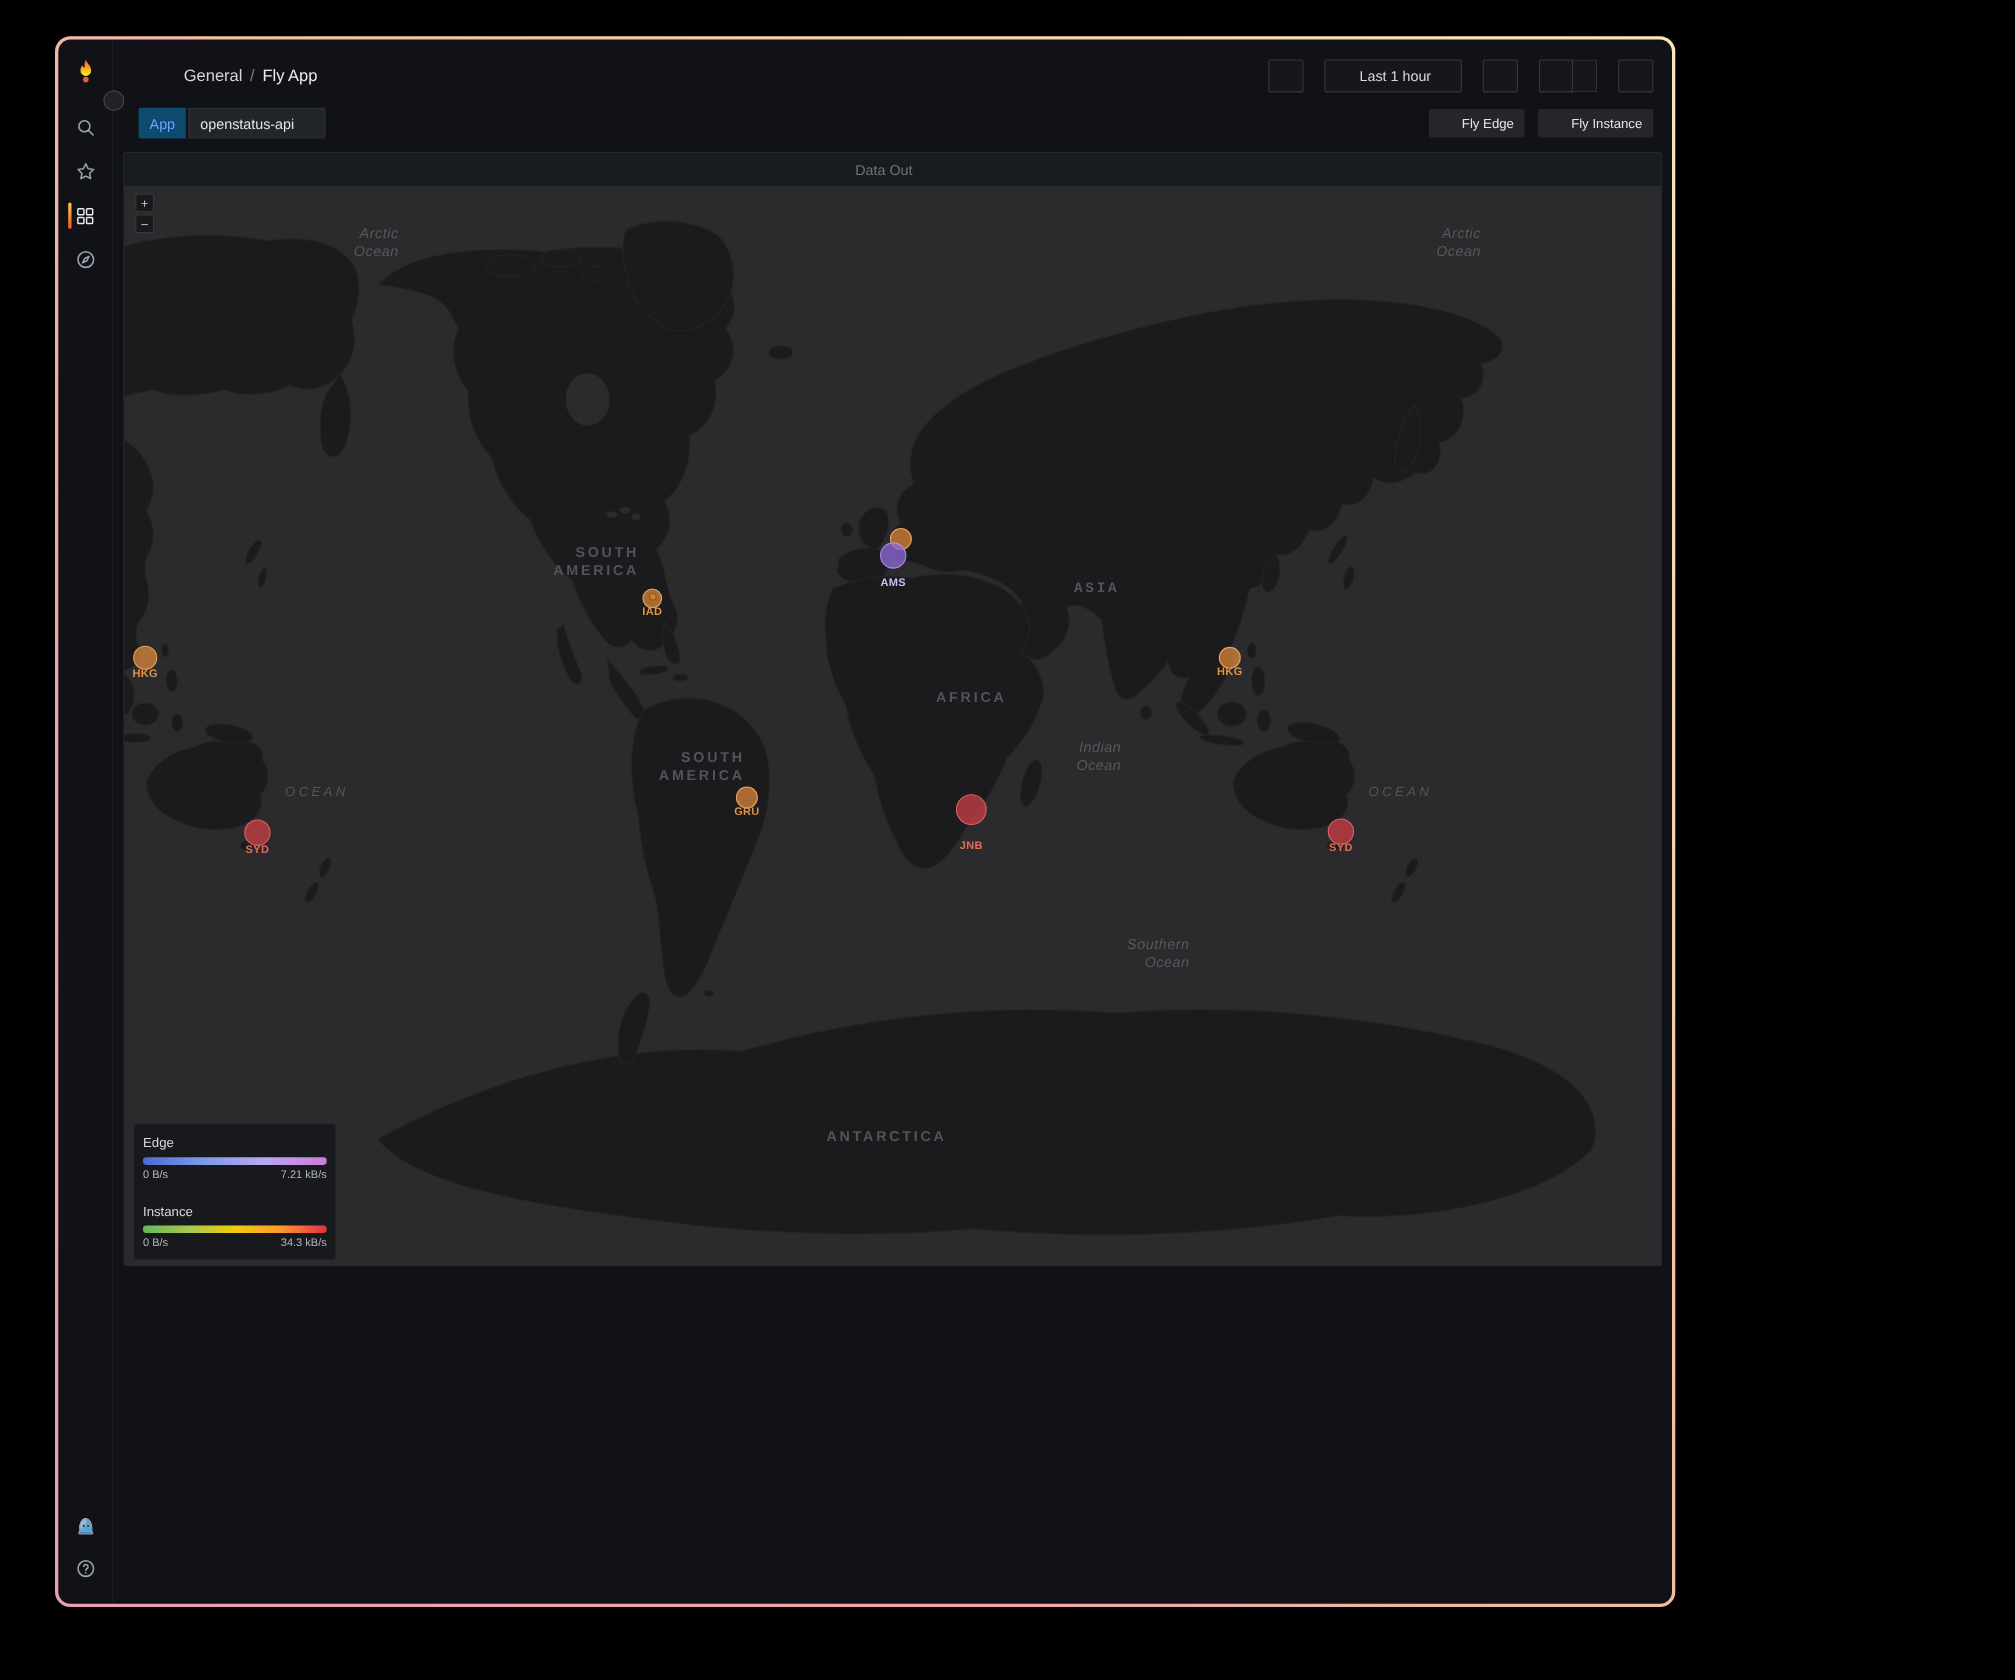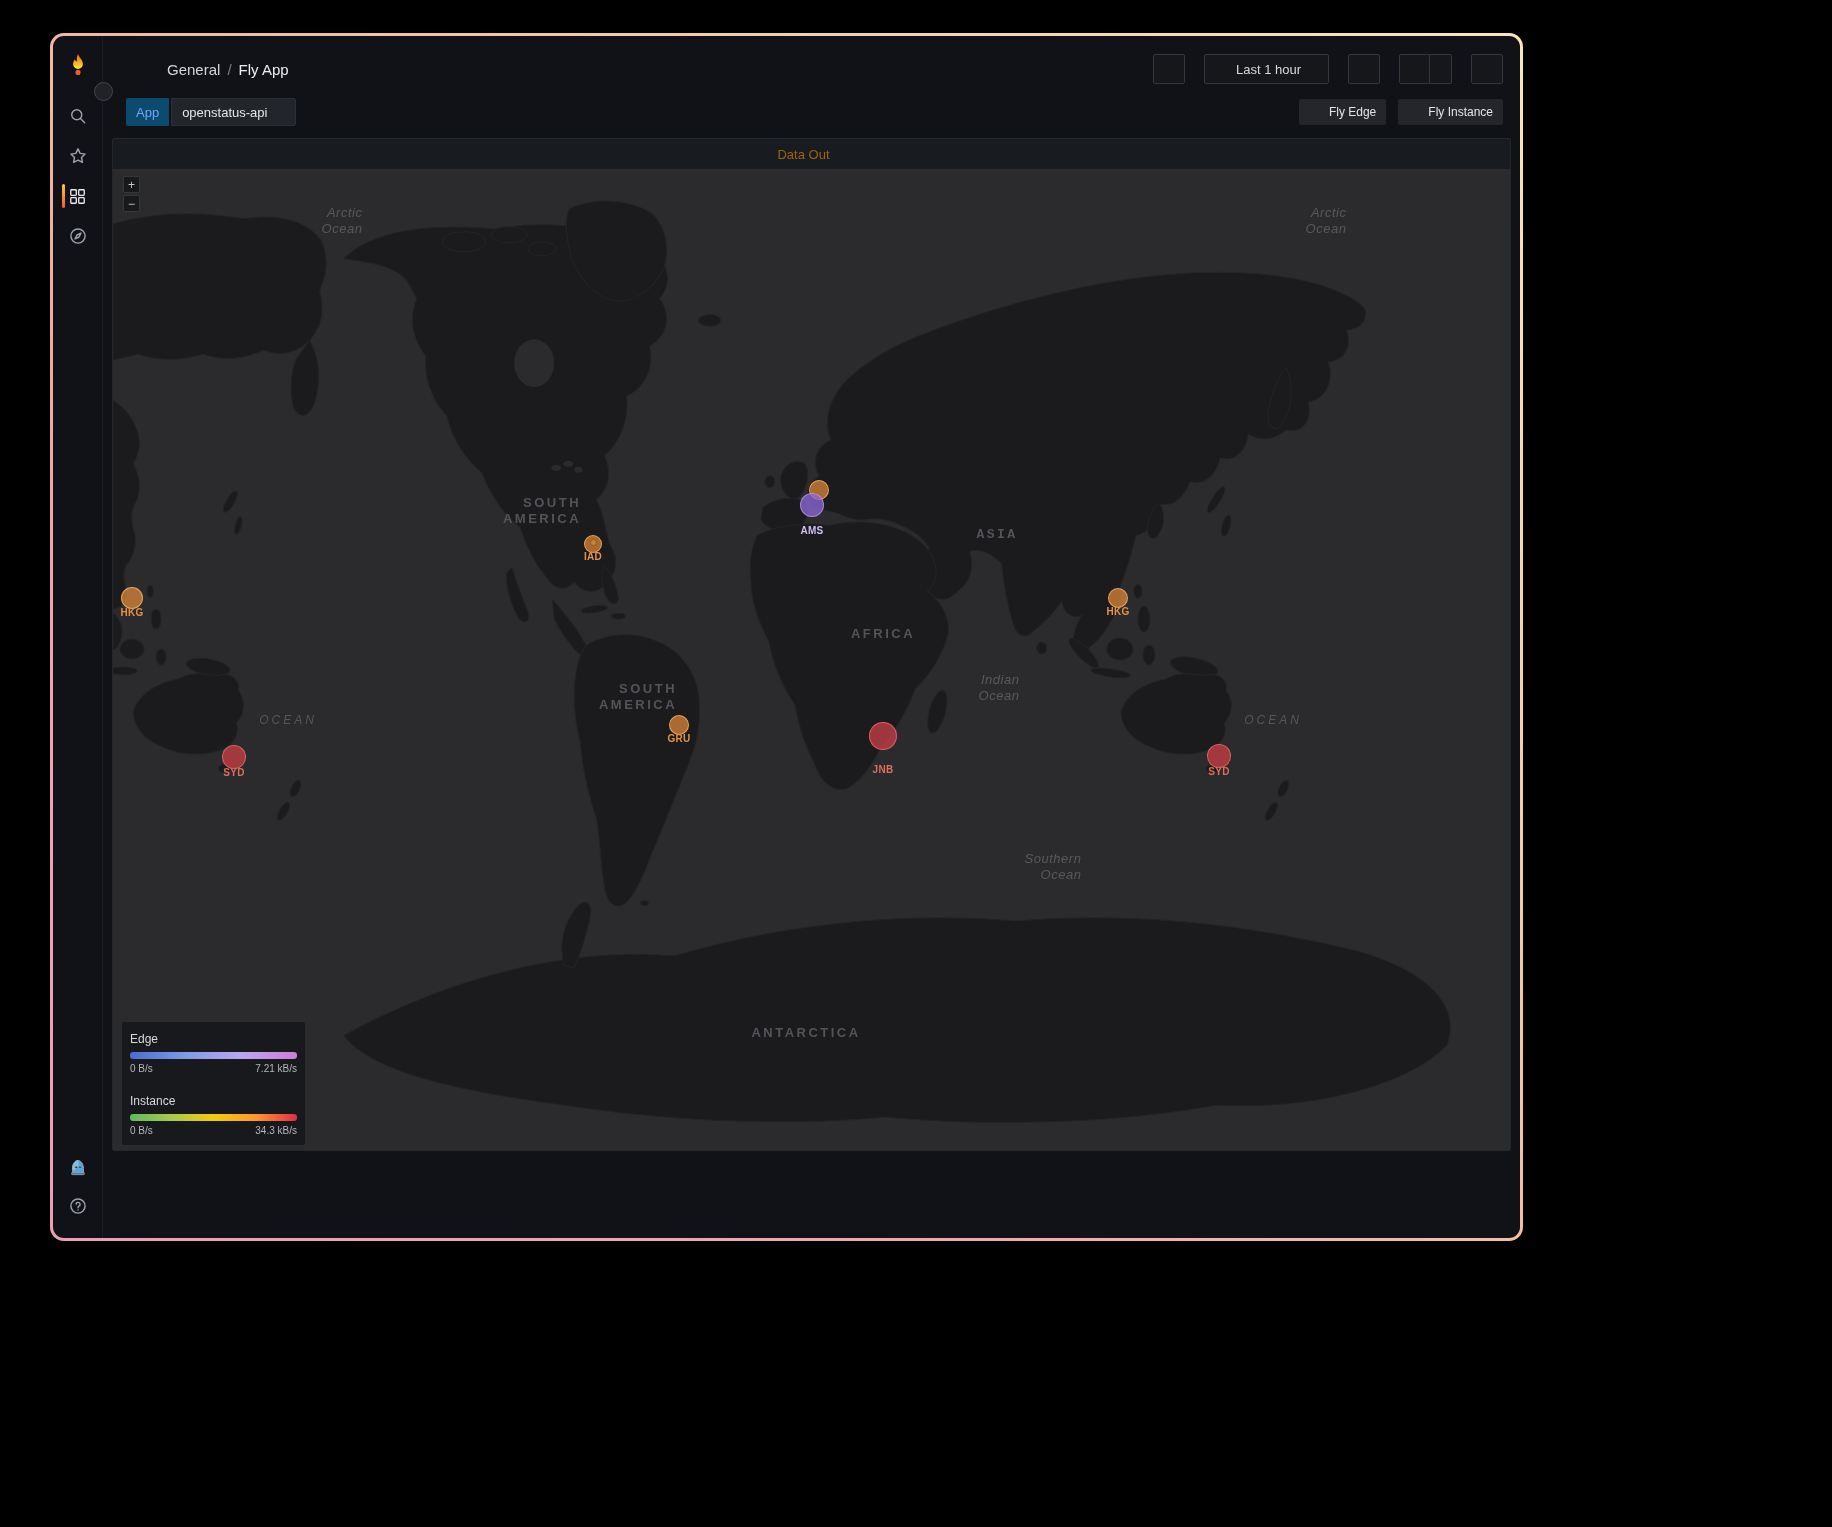--- a/index.html
+++ b/index.html
@@ -1,18 +1,18 @@
 <!DOCTYPE html>
 <html><head>
 <meta charset="utf-8">
 <style>
   html,body{margin:0;padding:0;background:#000;}
   body{width:1832px;height:1527px;position:relative;overflow:hidden;
        font-family:"Liberation Sans", sans-serif;-webkit-font-smoothing:antialiased;}
-  .window-frame{position:absolute;left:50px;top:33px;width:1473px;height:1208px;
+  .window-frame{position:absolute;left:50px;top:33px;width:1473px;height:1428px;
     border-radius:14px;padding:3px;box-sizing:border-box;
     background:linear-gradient(45deg,#ec9fb4 0%,#f0a8a6 30%,#f6c89f 65%,#fbe7b6 100%);}
   .window{width:100%;height:100%;background:#111217;border-radius:11px;overflow:hidden;
     display:flex;position:relative;color:#d8d9da;}
   
   .sidebar{width:50px;flex:0 0 50px;display:flex;flex-direction:column;align-items:center;
     padding:10px 0 12px;box-sizing:border-box;border-right:1px solid rgba(255,255,255,.05);}
   .side-logo{width:36px;height:36px;border:0;background:transparent;cursor:pointer;
     display:flex;align-items:center;justify-content:center;margin-bottom:14px;}
   .side-item{position:relative;width:50px;height:40px;border:0;background:transparent;cursor:pointer;
@@ -49,21 +49,21 @@
   .var-select{height:28px;display:flex;align-items:center;gap:8px;padding:0 10px;
     background:#22252a;border:1px solid #2c2f35;border-radius:0 2px 2px 0;color:#e4e5e7;
     font-size:13px;cursor:pointer;font-family:inherit;}
   .subbar-right{margin-left:auto;display:flex;align-items:center;gap:12px;}
   .link-btn{height:26px;display:flex;align-items:center;gap:7px;padding:0 10px;background:#24262c;
     border:0;border-radius:2px;color:#e4e5e7;font-size:12px;font-weight:500;cursor:pointer;font-family:inherit;}
   
   .panel{margin-top:8px;height:1013px;background:#181b1f;border:1px solid #25272c;
     border-radius:2px;display:flex;flex-direction:column;box-sizing:border-box;}
   .panel-header{height:30px;display:flex;align-items:center;justify-content:center;gap:5px;
-    font-size:13px;font-weight:500;color:#a16207;cursor:pointer;}
+    font-size:13px;font-weight:500;color:#737373;cursor:pointer;}
   .map{position:relative;flex:1;background:#2b2b2d;overflow:hidden;}
   .map-svg{position:absolute;inset:0;width:100%;height:100%;}
   .geo-label{position:absolute;transform:translate(-50%,-50%);text-align:right;
     white-space:pre-line;pointer-events:none;line-height:1.25;}
   .geo-label.ocean{font-style:italic;color:#57595d;font-size:13px;letter-spacing:.5px;}
   .geo-label.ocean-caps{font-style:italic;color:#545659;font-size:12px;letter-spacing:3px;}
   .geo-label.region{color:#525458;font-size:13px;letter-spacing:2.5px;font-weight:600;}
   .marker{position:absolute;width:0;height:0;}
   .marker-circle{position:absolute;left:0;top:0;border-radius:50%;box-sizing:border-box;}
   .marker-circle.orange{background:rgba(224,139,58,.72);border:1px solid rgba(255,182,106,.75);}

